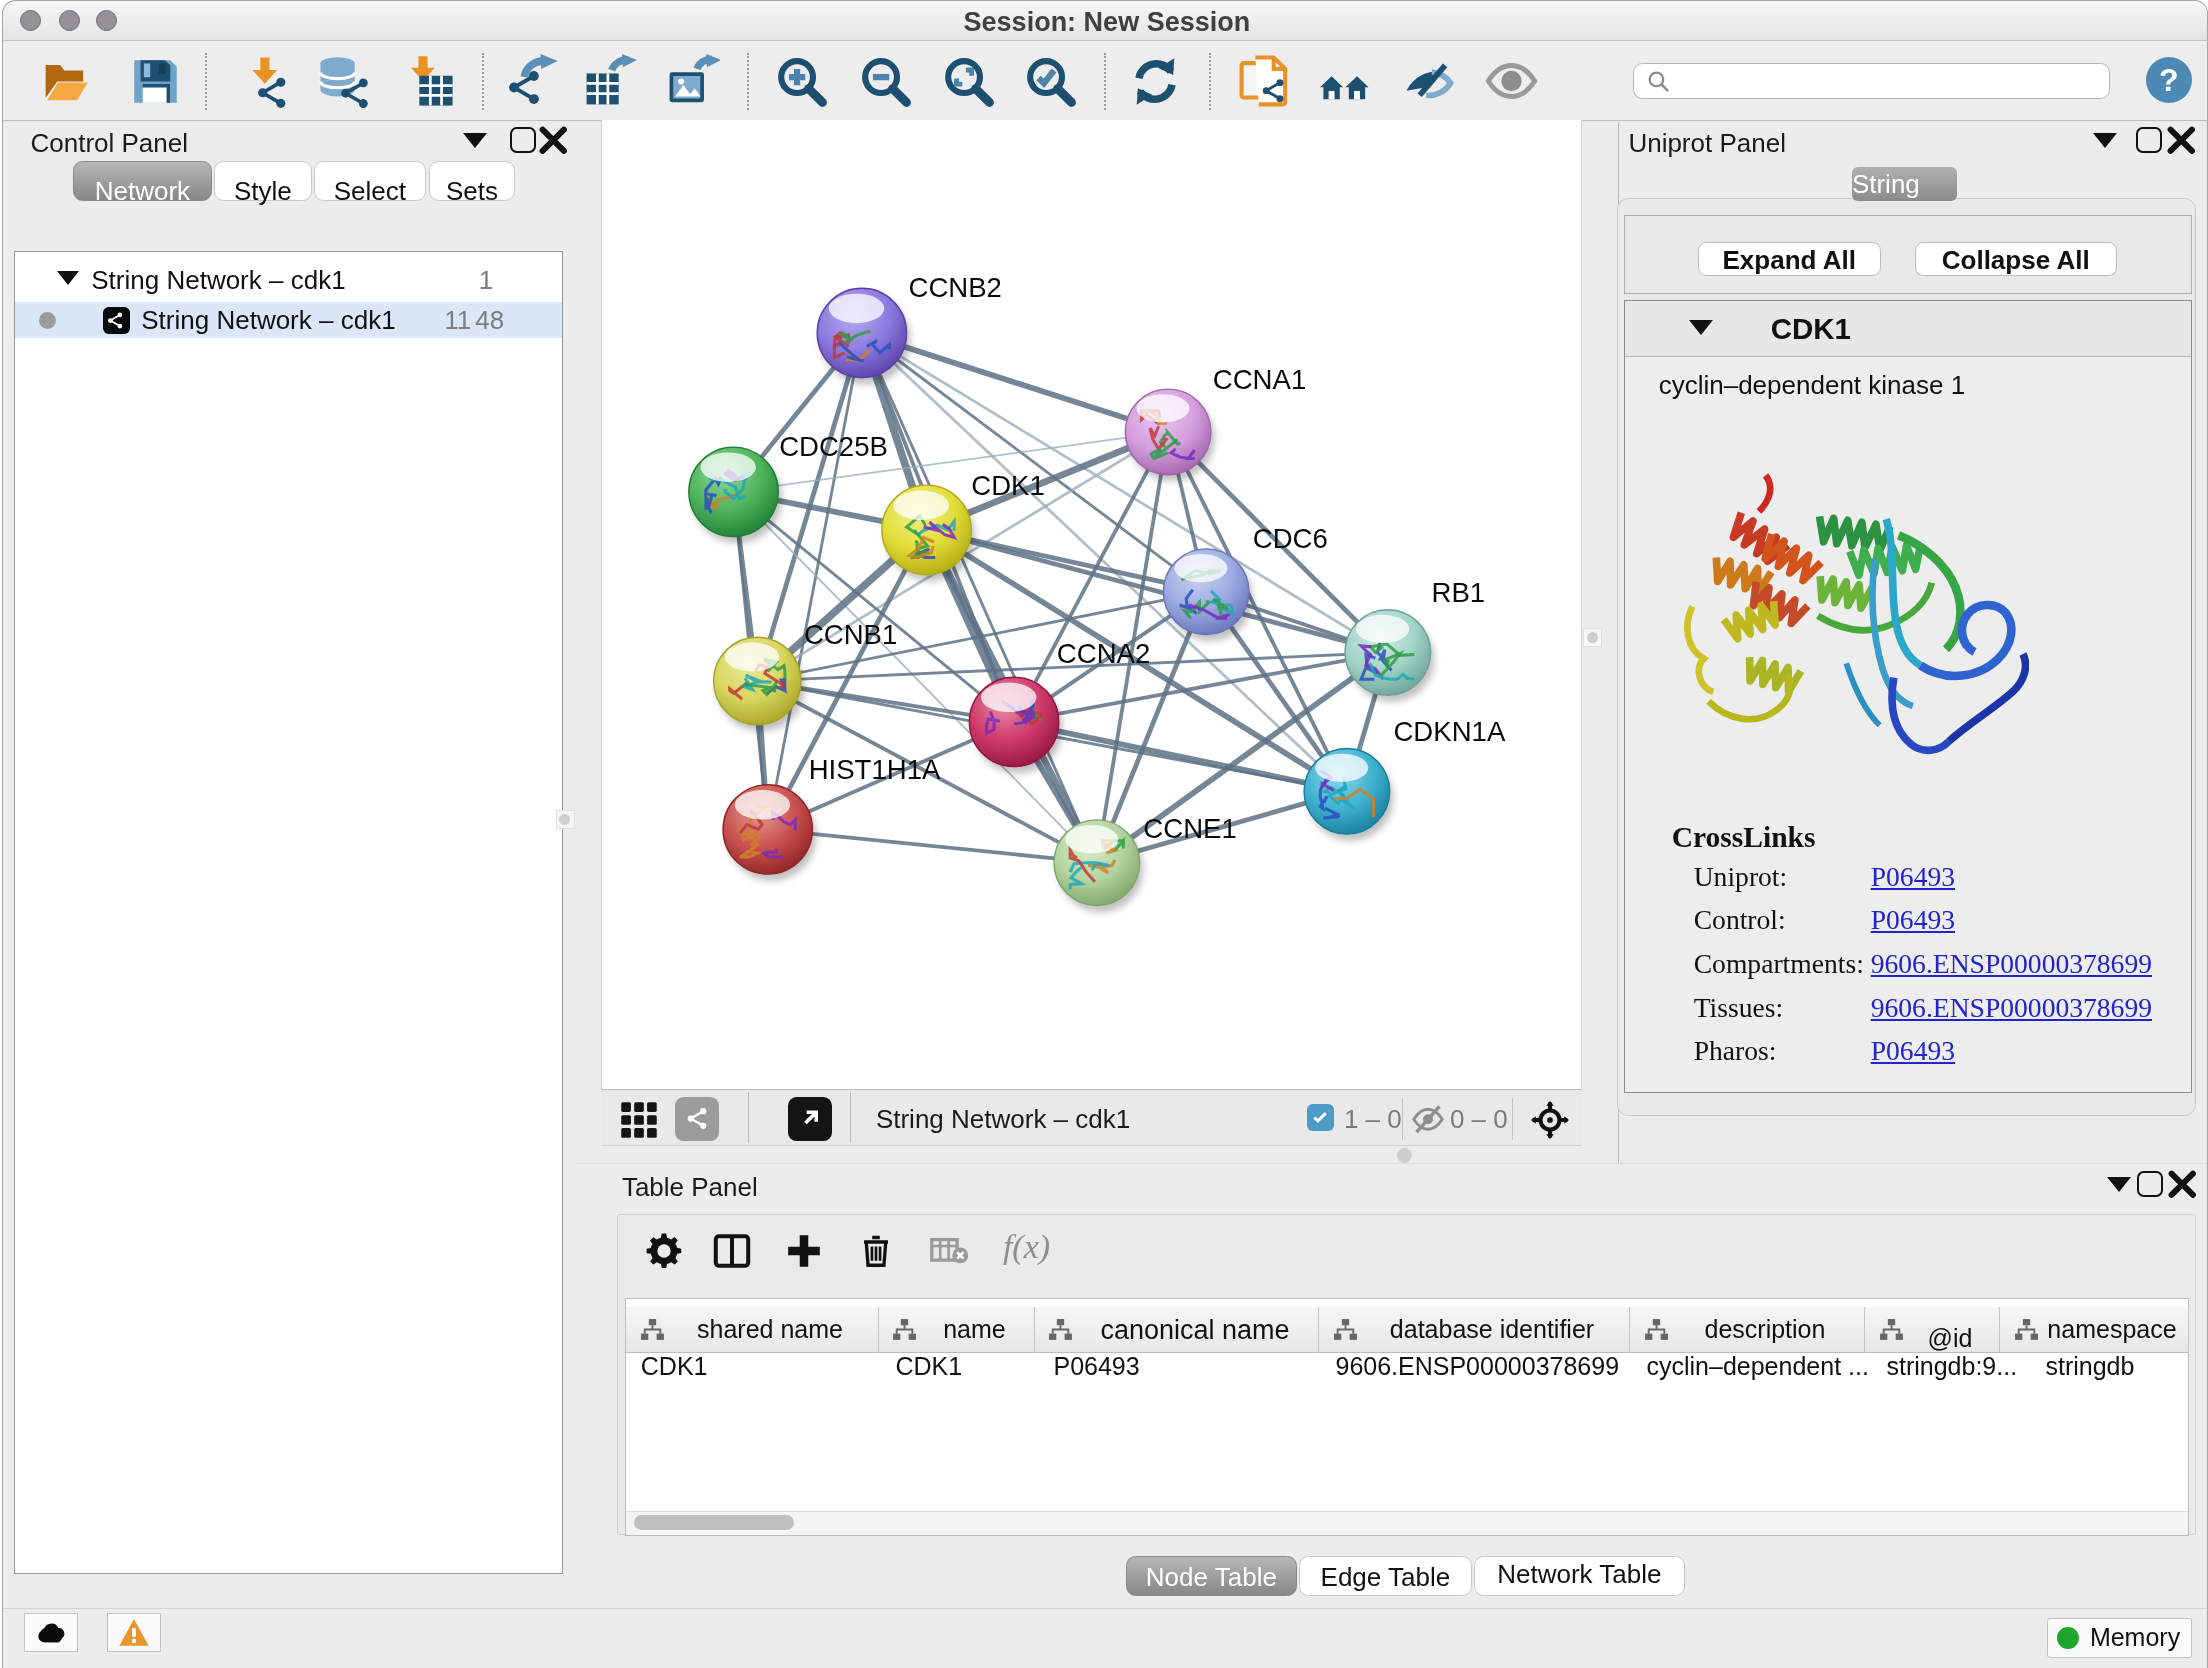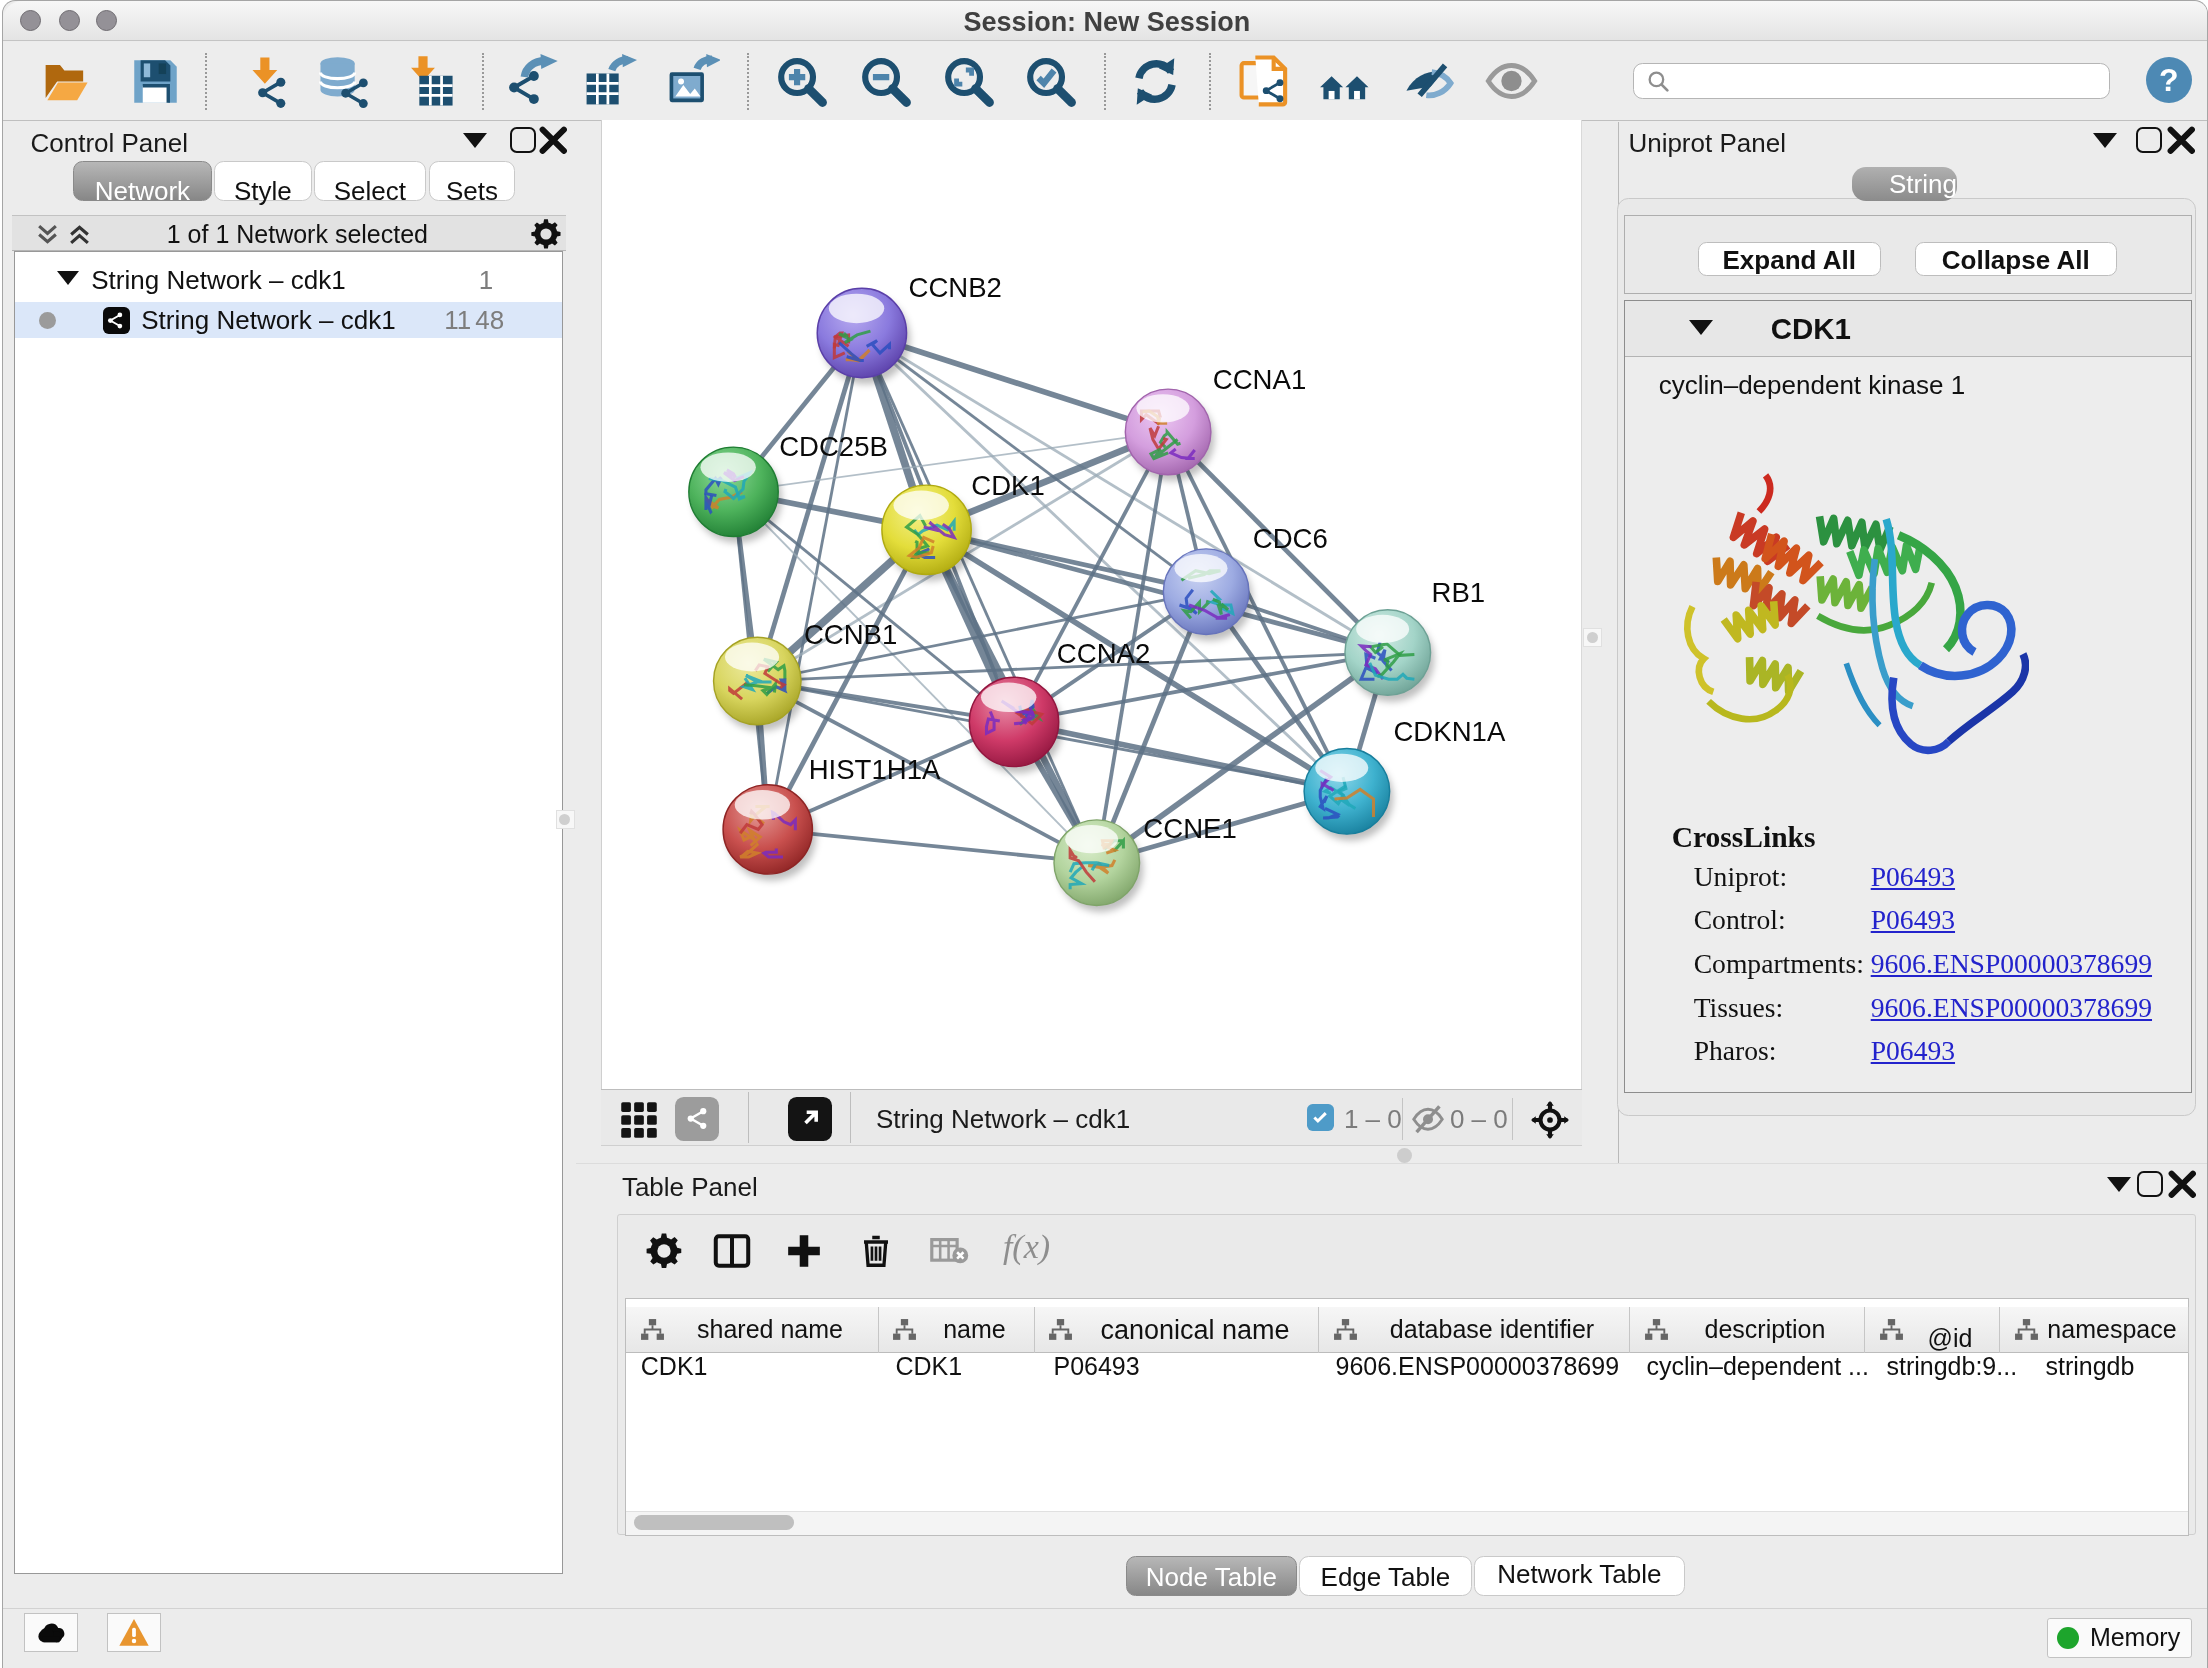--- a/index.html
+++ b/index.html
@@ -180,33 +180,20 @@
       </div>
 <div class="tabbtn" style="left:211px;top:39px;width:98px;">
         <span>Style</span>
       </div>
 <div class="tabbtn" style="left:311px;top:39px;width:112px;">
         <span>Select</span>
       </div>
 <div class="tabbtn" style="left:426px;top:39px;width:86px;">
         <span>Sets</span>
       </div>
-<div class="abs" style="left:9.5px;top:93px;width:554px;height:36px;background:#e2e2e2;border-top:1px solid #c2c2c2;border-bottom:1px solid #b5b5b5;">
-<svg class="abs" style="left:23px;top:5.7px;" width="25" height="25" viewBox="0 0 24 24">
-          <path d="M4 4l8 7 8-7M4 12l8 7 8-7" stroke="#555" stroke-width="3" fill="none"></path>
-        </svg>
-<svg class="abs" style="left:55px;top:5.7px;" width="25" height="25" viewBox="0 0 24 24">
-          <path d="M4 20l8-7 8 7M4 12l8-7 8 7" stroke="#333" stroke-width="3" fill="none"></path>
-        </svg>
-<div class="abs" style="left:95px;width:380px;top:3.8px;text-align:center;font-size:25px;">1 of 1 Network selected</div>
-<svg class="abs" style="left:518px;top:1.9px;" width="32" height="32" viewBox="0 0 24 24">
-          <path d="M10.6 1h2.8l.5 2.6a8.6 8.6 0 0 1 2.6 1.1l2.2-1.5 2 2-1.5 2.2a8.6 8.6 0 0 1 1.1 2.6l2.6.5v2.8l-2.6.5a8.6 8.6 0 0 1-1.1 2.6l1.5 2.2-2 2-2.2-1.5a8.6 8.6 0 0 1-2.6 1.1l-.5 2.6h-2.8l-.5-2.6a8.6 8.6 0 0 1-2.6-1.1l-2.2 1.5-2-2 1.5-2.2a8.6 8.6 0 0 1-1.1-2.6L1 13.4v-2.8l2.6-.5a8.6 8.6 0 0 1 1.1-2.6L3.2 5.3l2-2 2.2 1.5a8.6 8.6 0 0 1 2.6-1.1z" fill="#111"></path>
-          <circle cx="12" cy="12" r="4.2" fill="#e2e2e2"></circle>
-        </svg>
-</div>
 <div class="abs" style="left:11.4px;top:129px;width:549px;height:1323px;background:#fff;border:1px solid #989898;">
 <div class="abs" style="left:0;top:6.7px;width:547px;height:44px;">
 <div class="abs" style="left:42px;top:12.4px;width:0;height:0;border-left:11.4px solid transparent;border-right:11.4px solid transparent;border-top:14.3px solid #111;"></div>
 <div class="abs" style="left:76px;top:6.7px;font-size:26px;">String Network – cdk1</div>
 <div class="abs" style="left:438px;top:6.7px;width:40px;text-align:right;font-size:26px;color:#7d7d7d;">1</div>
 </div>
 <div class="abs" style="left:0;top:50px;width:547px;height:36px;background:#dbe7f9;">
 <div class="abs" style="left:24px;top:9.5px;width:17px;height:17px;border-radius:50%;background:#9b9b9b;"></div>
 <div class="abs" style="left:88px;top:4.8px;width:27px;height:27px;background:#0a0a0a;border-radius:5.7px;"></div>
 <svg class="abs" style="left:91px;top:8.6px;" width="19" height="19" viewBox="0 0 24 24">
@@ -499,21 +486,21 @@
 <div class="abs" style="left:1584px;top:631px;width:11.4px;height:11.4px;border-radius:50%;background:#cfcfcf;"></div>
 <div class="abs" style="left:1394px;top:1147px;width:15px;height:15px;border-radius:50%;background:#cdcdcd;"></div>
 <div class="abs" style="left:1615px;top:121px;width:593px;height:1041px;border-left:1px solid #b9b9b9;background:#ececec;">
 <div class="panel-title abs" style="left:9.5px;top:5.7px;">Uniprot Panel</div>
 <div class="wtri abs" style="left:474px;top:11.4px;"></div>
 <div class="wsq abs" style="left:517px;top:4.8px;"></div>
 <svg class="abs" style="left:548px;top:3.8px;" width="28.5" height="28.5" viewBox="0 0 24 24">
         <path d="M3 3 21 21M21 3 3 21" stroke="#111" stroke-width="5" stroke-linecap="round"></path>
       </svg>
 <div class="abs" style="left:-1.9px;top:76px;width:579px;height:918px;background:#e9e9e9;border:1px solid #c9c9c9;border-radius:11.4px;"></div>
-<div class="abs" style="left:233px;top:45px;width:105px;height:34px;background:linear-gradient(#b0b0b0,#8b8b8b);border-radius:14px;color:#fff;font-size:26px;text-align:right;line-height:34px;">String</div>
+<div class="abs" style="left:233px;top:45px;width:105px;height:34px;background:linear-gradient(#b0b0b0,#8b8b8b);border-radius:6px;color:#fff;font-size:26px;text-align:left;line-height:34px;">String</div>
 <div class="abs" style="left:4.8px;top:93px;width:568px;height:79px;border:1px solid #aeaeae;">
 <div class="abs" style="left:73px;top:26px;width:183px;height:34px;background:#fff;border:1px solid #bdbdbd;border-radius:8.6px;text-align:center;line-height:34px;font-size:26px;font-weight:600;">Expand All</div>
 <div class="abs" style="left:290px;top:26px;width:202px;height:34px;background:#fff;border:1px solid #bdbdbd;border-radius:8.6px;text-align:center;line-height:34px;font-size:26px;font-weight:600;">Collapse All</div>
 </div>
 <div class="abs" style="left:4.8px;top:178px;width:568px;height:793px;border:1px solid #8d8d8d;background:#ededed;">
 <div class="abs" style="left:0;top:0;width:566px;height:56px;background:#e7e7e7;border-bottom:1px solid #b3b3b3;">
 <div class="wtri abs" style="left:64px;top:19px;"></div>
 <div class="abs" style="left:146px;top:11.4px;font-size:29.5px;font-weight:bold;">CDK1</div>
 </div>
 <div class="abs" style="left:34px;top:69px;font-size:26px;">cyclin–dependent kinase 1</div>

